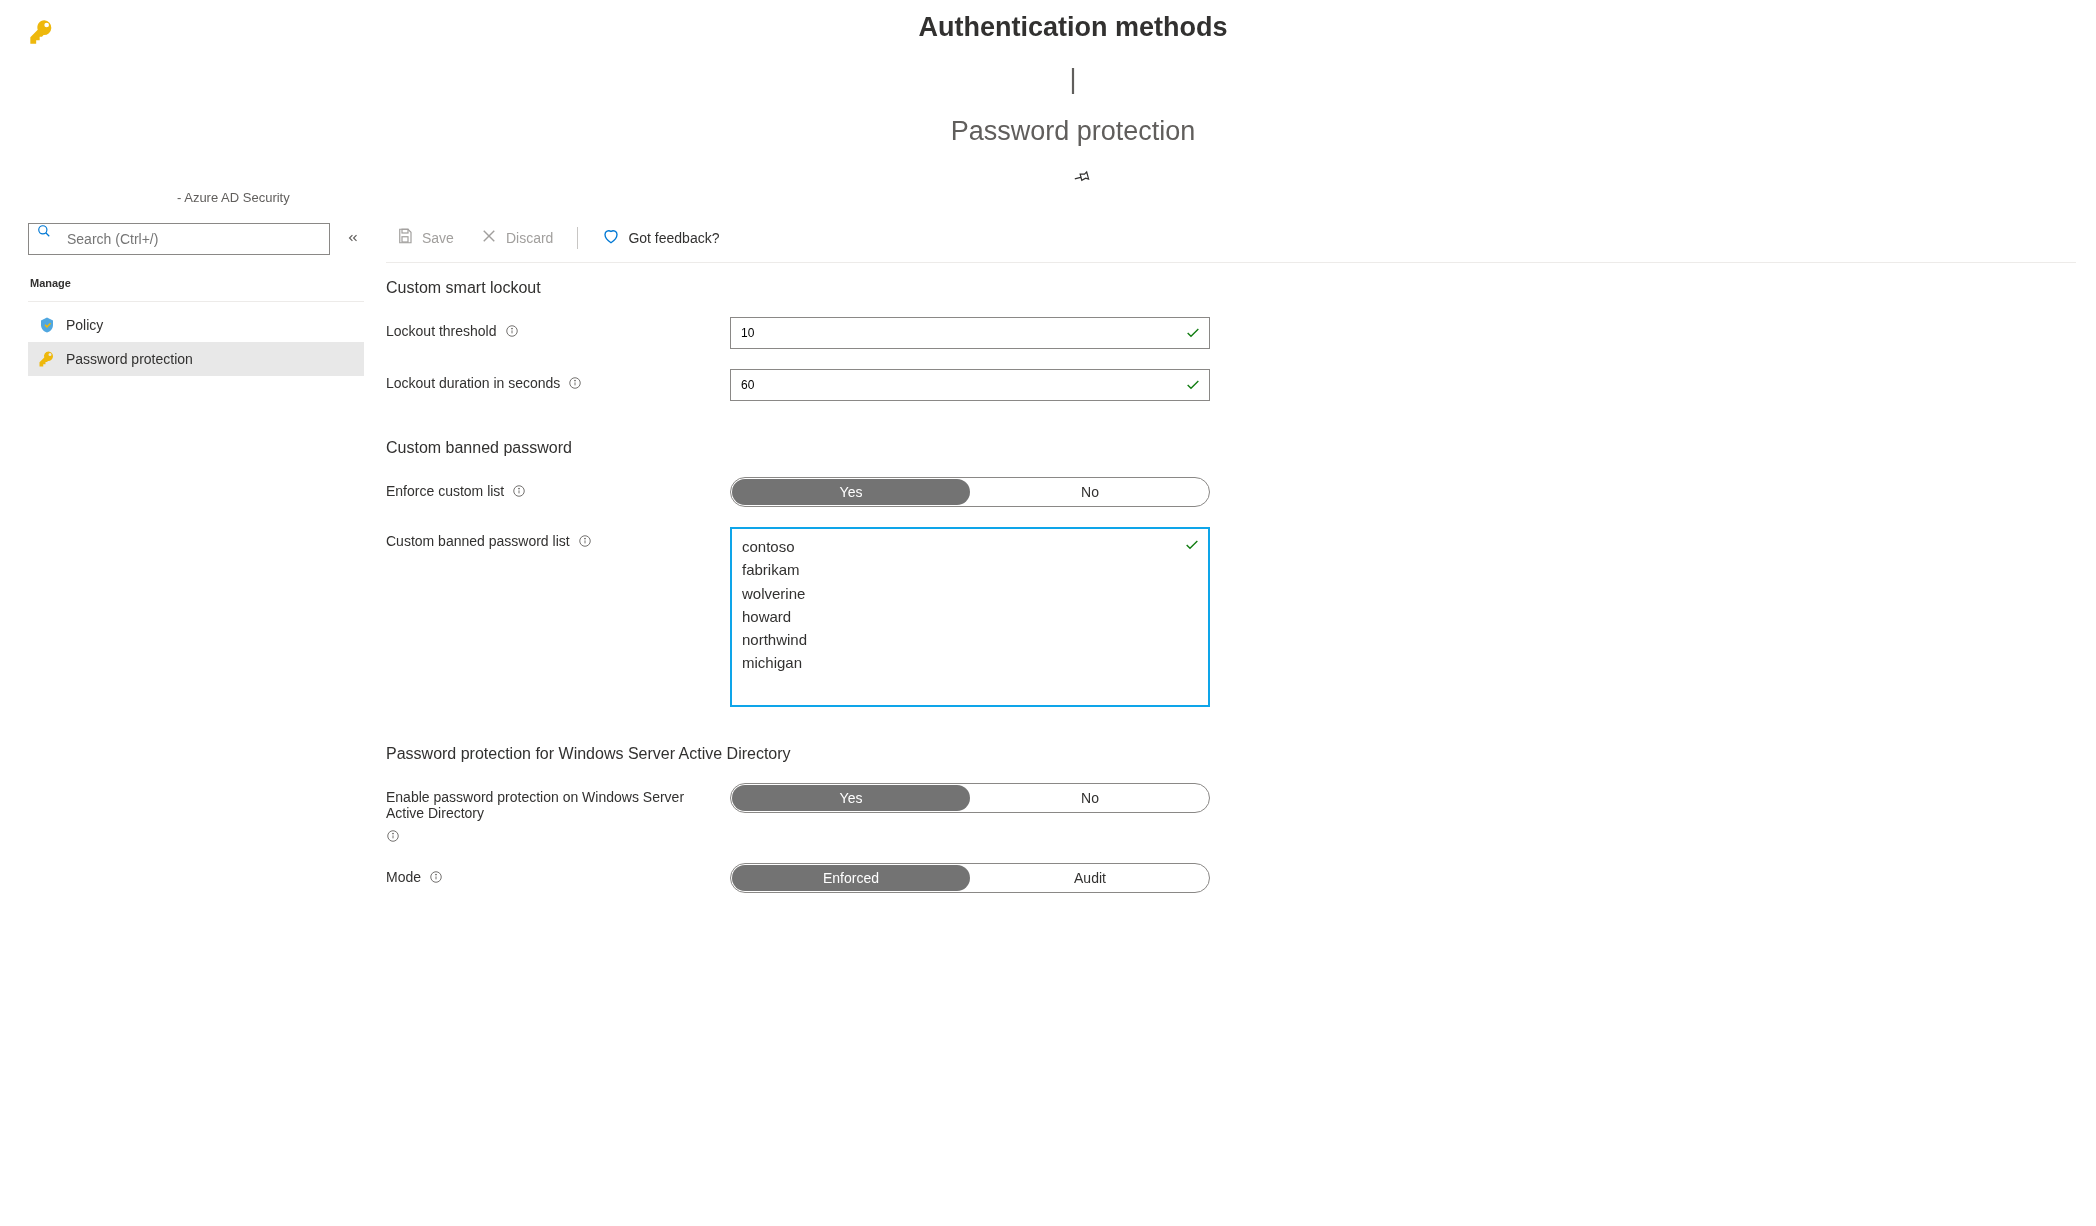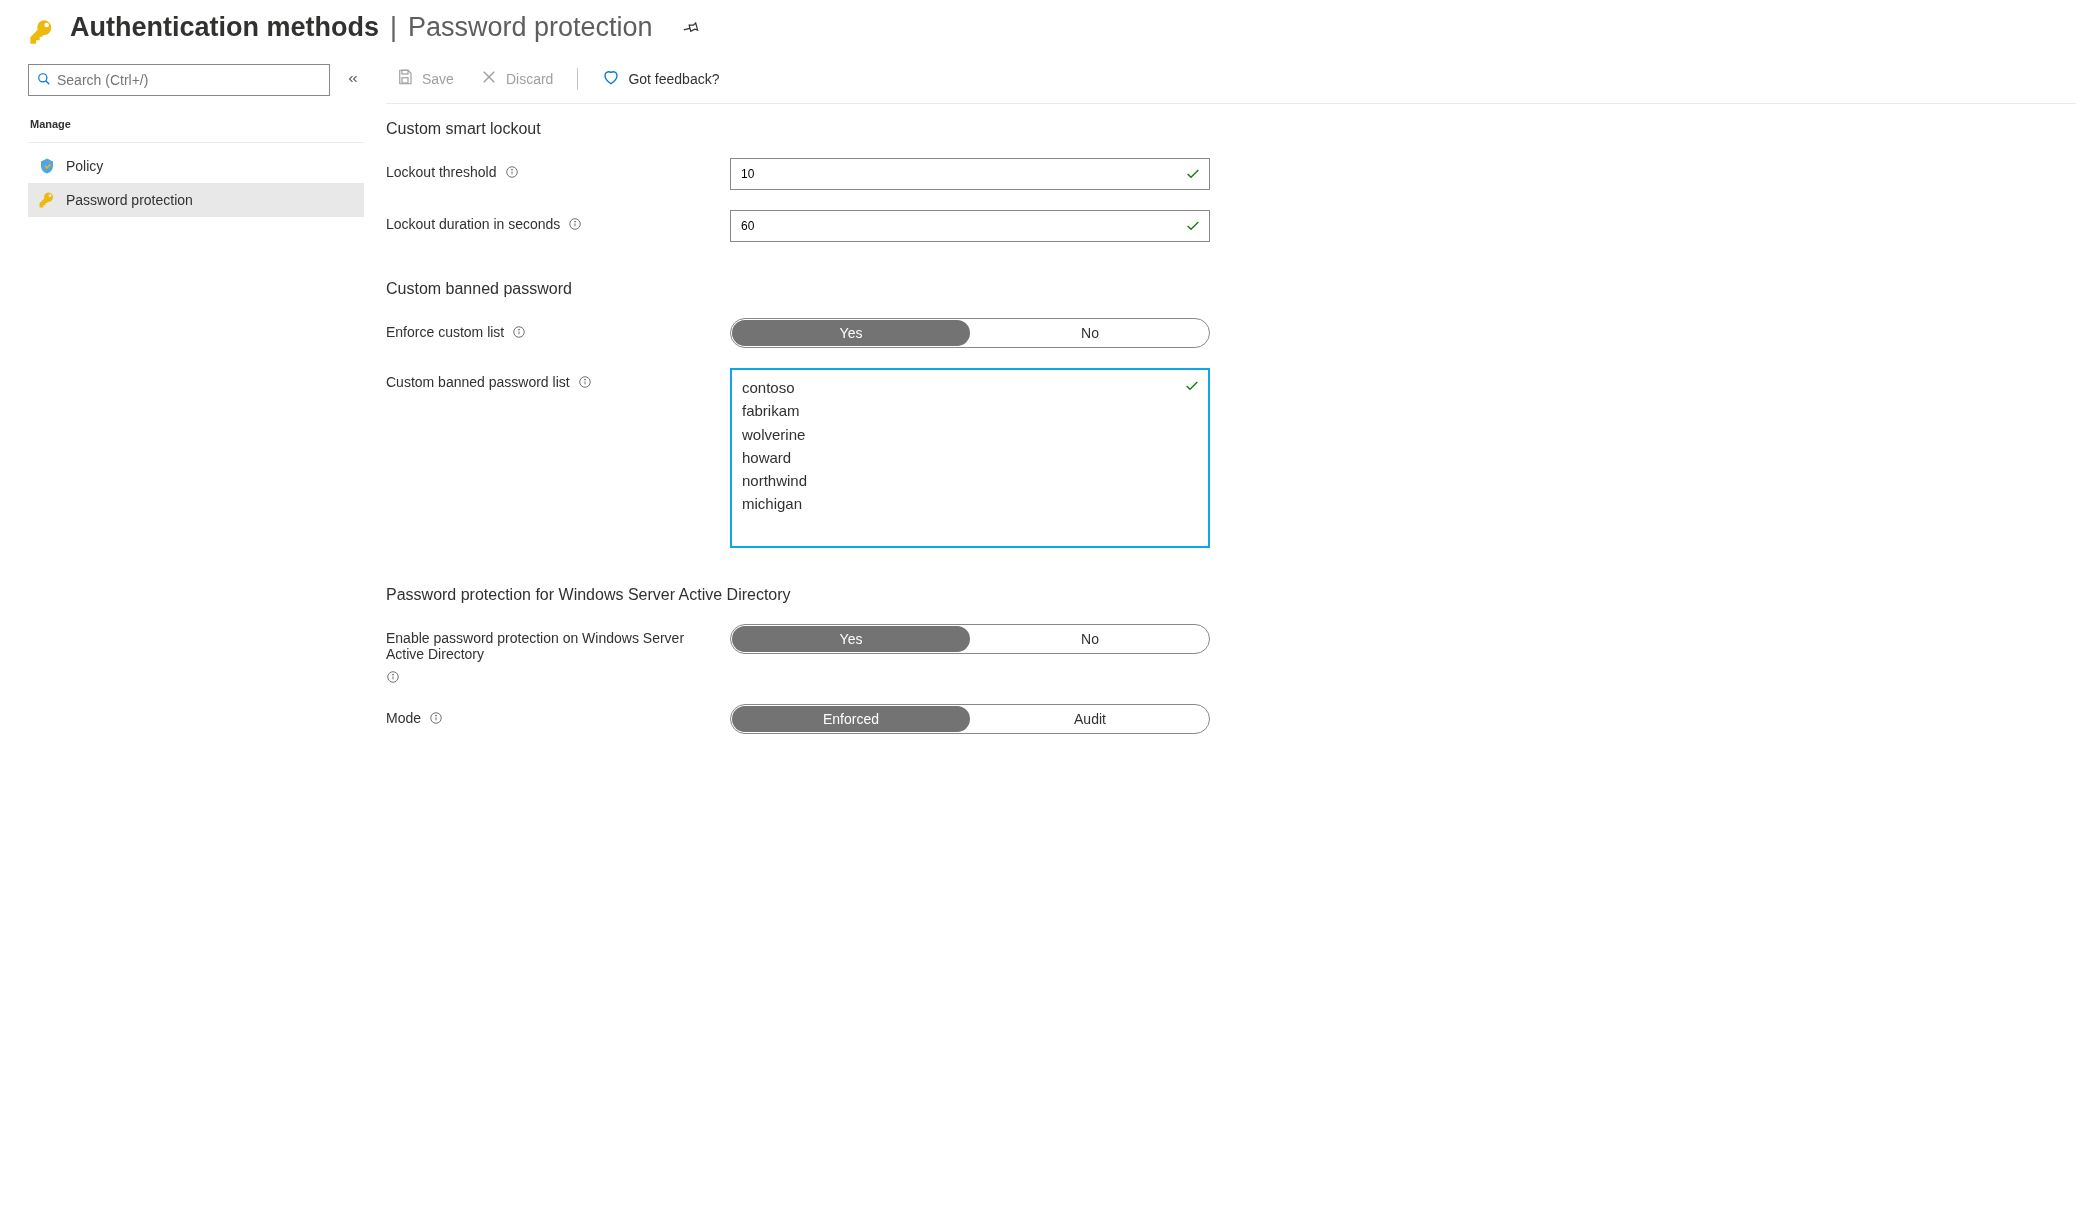--- a/index.html
+++ b/index.html
@@ -3,32 +3,32 @@
 <meta charset="utf-8">
 <style>
   * { box-sizing: border-box; margin: 0; padding: 0; font-family: "Segoe UI", -apple-system, sans-serif; }
   body { background: #fff; color: #323130; font-size: 14px; }
 
   .page { padding: 12px 20px 20px 28px; }
 
   .header { display: flex; align-items: flex-start; gap: 14px; }
   .header-icon { width: 28px; height: 28px; flex: none; margin-top: 6px; }
   .header-text { flex: 1; }
-  .header-title { font-size: 27px; font-weight: 400; color: #323130; display: flex; align-items: center; gap: 11px; }
+  .header-title { font-size: 27px; font-weight: 400; color: #323130; display: flex; align-items: center; gap: 21px; flex-direction: column; }
   .header-title .primary { font-weight: 600; }
   .header-title .divider { color: #605e5c; font-weight: 300; }
   .header-title .secondary { color: #605e5c; font-weight: 300; }
   .pin { margin-left: 18px; color: #323130; display: inline-flex; }
   .subtext { font-size: 13px; color: #605e5c; margin-top: 4px; margin-left: 107px; }
 
   .body { display: flex; margin-top: 18px; gap: 0; }
 
   .sidebar { width: 336px; flex: none; }
   .search-row { display: flex; align-items: center; gap: 12px; }
-  .search-box { flex: 1; display: flex; align-items: center; border: 1px solid #8a8886; height: 32px; padding: 0 8px; gap: 6px; }
+  .search-box { flex: 1; display: flex; border: 1px solid #8a8886; height: 32px; padding: 0 8px; gap: 16px; }
   .search-box input { border: none; outline: none; flex: 1; font-size: 14px; color: #605e5c; background: transparent; }
   .collapse-btn { color: #605e5c; cursor: pointer; padding: 4px; }
 
   .sidebar-section-title { font-size: 11px; font-weight: 600; color: #323130; margin: 22px 0 12px 2px; }
   .sidebar-sep { border: none; border-top: 1px solid #edebe9; margin-bottom: 6px; }
   .sidebar-item { display: flex; align-items: center; gap: 10px; padding: 8px 10px; cursor: pointer; font-size: 14px; color: #323130; }
   .sidebar-item.active { background: #e8e8e8; }
   .sidebar-item .si-icon { width: 18px; height: 18px; flex: none; }
 
   .main { flex: 1; margin-left: 22px; }
@@ -79,20 +79,21 @@
       <div class="header-title">
         <span class="primary">Authentication methods</span>
         <span class="divider">|</span>
         <span class="secondary">Password protection</span>
         <span class="pin">
           <svg width="18" height="18" viewBox="0 0 24 24" fill="none" stroke="currentColor" stroke-width="1.6">
               <path d="M14 3l7 7-4 1-3 5-3-3-6 6 6-6-3-3 5-3 1-4z" transform="rotate(30 12 12)"></path>
             </svg>
         </span>
       </div>
+      <div class="subtext"> - Azure AD Security</div>
     </div>
   </div>
 
   <div class="body">
 
     <aside class="sidebar">
       <div class="search-row">
         <div class="search-box">
           <span>
             <svg width="14" height="14" viewBox="0 0 24 24" fill="none" stroke="#0078d4" stroke-width="2">

